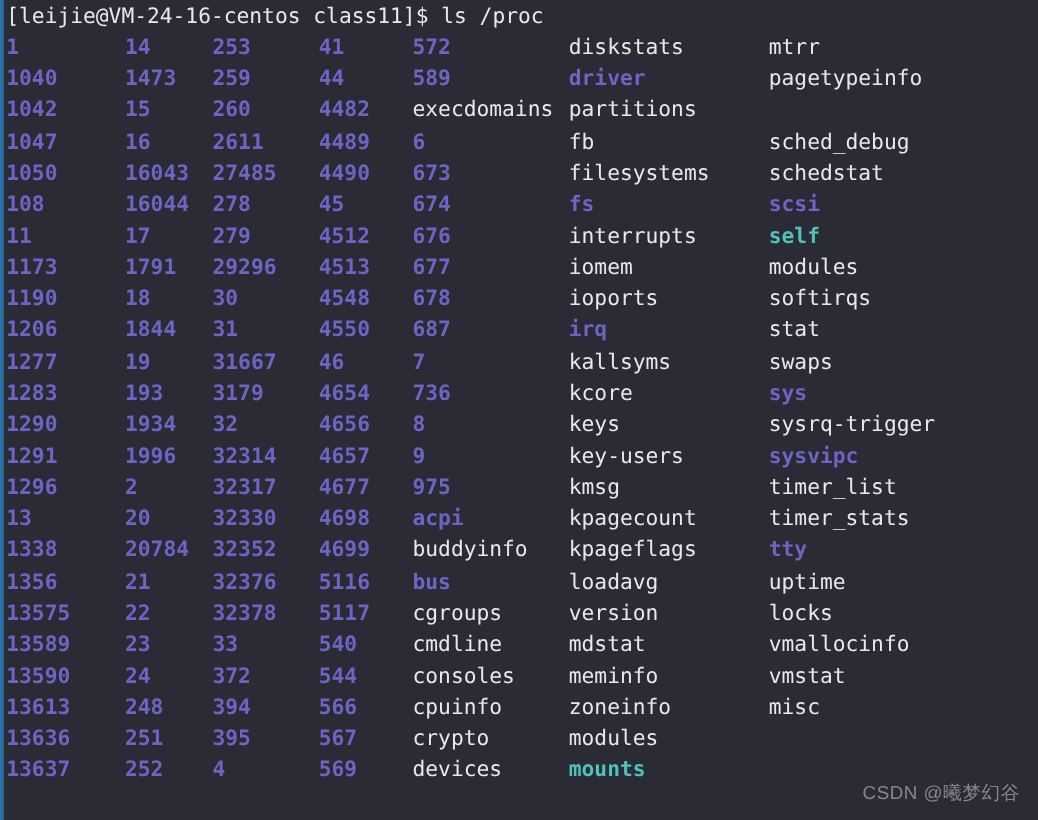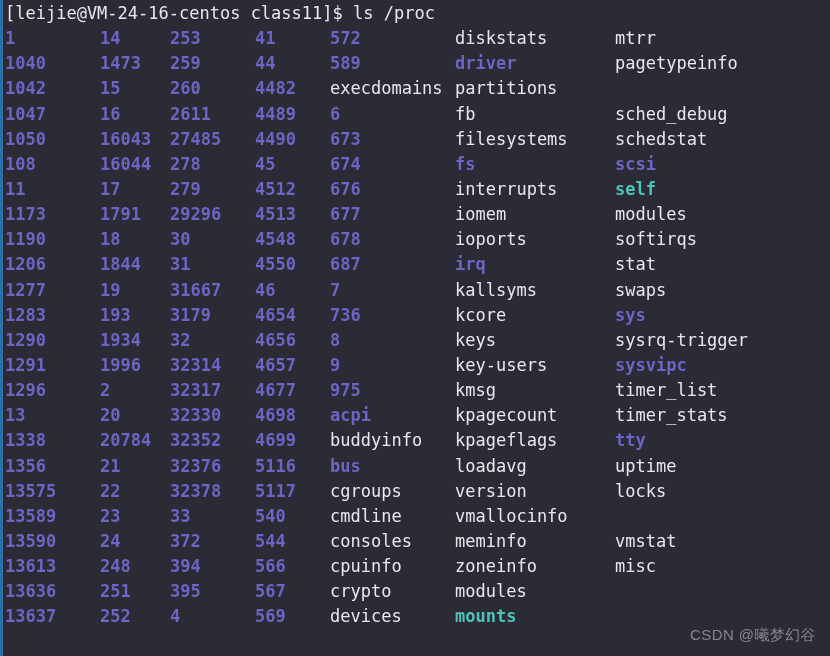--- a/index.html
+++ b/index.html
@@ -86,21 +86,21 @@
         <div class="grid line"><span class="cell c-dir">1206</span><span class="cell c-dir">1844</span><span class="cell c-dir">31</span><span class="cell c-dir">4550</span><span class="cell c-dir">687</span><span class="cell c-dir">irq</span><span class="cell c-file">stat</span></div>
         <div class="grid line"><span class="cell c-dir">1277</span><span class="cell c-dir">19</span><span class="cell c-dir">31667</span><span class="cell c-dir">46</span><span class="cell c-dir">7</span><span class="cell c-file">kallsyms</span><span class="cell c-file">swaps</span></div>
         <div class="grid line"><span class="cell c-dir">1283</span><span class="cell c-dir">193</span><span class="cell c-dir">3179</span><span class="cell c-dir">4654</span><span class="cell c-dir">736</span><span class="cell c-file">kcore</span><span class="cell c-dir">sys</span></div>
         <div class="grid line"><span class="cell c-dir">1290</span><span class="cell c-dir">1934</span><span class="cell c-dir">32</span><span class="cell c-dir">4656</span><span class="cell c-dir">8</span><span class="cell c-file">keys</span><span class="cell c-file">sysrq-trigger</span></div>
         <div class="grid line"><span class="cell c-dir">1291</span><span class="cell c-dir">1996</span><span class="cell c-dir">32314</span><span class="cell c-dir">4657</span><span class="cell c-dir">9</span><span class="cell c-file">key-users</span><span class="cell c-dir">sysvipc</span></div>
         <div class="grid line"><span class="cell c-dir">1296</span><span class="cell c-dir">2</span><span class="cell c-dir">32317</span><span class="cell c-dir">4677</span><span class="cell c-dir">975</span><span class="cell c-file">kmsg</span><span class="cell c-file">timer_list</span></div>
         <div class="grid line"><span class="cell c-dir">13</span><span class="cell c-dir">20</span><span class="cell c-dir">32330</span><span class="cell c-dir">4698</span><span class="cell c-dir">acpi</span><span class="cell c-file">kpagecount</span><span class="cell c-file">timer_stats</span></div>
         <div class="grid line"><span class="cell c-dir">1338</span><span class="cell c-dir">20784</span><span class="cell c-dir">32352</span><span class="cell c-dir">4699</span><span class="cell c-file">buddyinfo</span><span class="cell c-file">kpageflags</span><span class="cell c-dir">tty</span></div>
         <div class="grid line"><span class="cell c-dir">1356</span><span class="cell c-dir">21</span><span class="cell c-dir">32376</span><span class="cell c-dir">5116</span><span class="cell c-dir">bus</span><span class="cell c-file">loadavg</span><span class="cell c-file">uptime</span></div>
         <div class="grid line"><span class="cell c-dir">13575</span><span class="cell c-dir">22</span><span class="cell c-dir">32378</span><span class="cell c-dir">5117</span><span class="cell c-file">cgroups</span><span class="cell c-file">version</span><span class="cell c-file">locks</span></div>
-        <div class="grid line"><span class="cell c-dir">13589</span><span class="cell c-dir">23</span><span class="cell c-dir">33</span><span class="cell c-dir">540</span><span class="cell c-file">cmdline</span><span class="cell c-file">vmallocinfo</span></div>
+        <div class="grid line"><span class="cell c-dir">13589</span><span class="cell c-dir">23</span><span class="cell c-dir">33</span><span class="cell c-dir">540</span><span class="cell c-file">cmdline</span><span class="cell c-file">mdstat</span><span class="cell c-file">vmallocinfo</span></div>
         <div class="grid line"><span class="cell c-dir">13590</span><span class="cell c-dir">24</span><span class="cell c-dir">372</span><span class="cell c-dir">544</span><span class="cell c-file">consoles</span><span class="cell c-file">meminfo</span><span class="cell c-file">vmstat</span></div>
         <div class="grid line"><span class="cell c-dir">13613</span><span class="cell c-dir">248</span><span class="cell c-dir">394</span><span class="cell c-dir">566</span><span class="cell c-file">cpuinfo</span><span class="cell c-file">zoneinfo</span><span class="cell c-file">misc</span></div>
         <div class="grid line"><span class="cell c-dir">13636</span><span class="cell c-dir">251</span><span class="cell c-dir">395</span><span class="cell c-dir">567</span><span class="cell c-file">crypto</span><span class="cell c-file">modules</span><span class="cell c-file"></span></div>
         <div class="grid line"><span class="cell c-dir">13637</span><span class="cell c-dir">252</span><span class="cell c-dir">4</span><span class="cell c-dir">569</span><span class="cell c-file">devices</span><span class="cell c-link">mounts</span><span class="cell c-file"></span></div>
       </div>
   </div>
   <div id="watermark">CSDN @曦梦幻谷</div>
 </div>
 
 </body></html>

